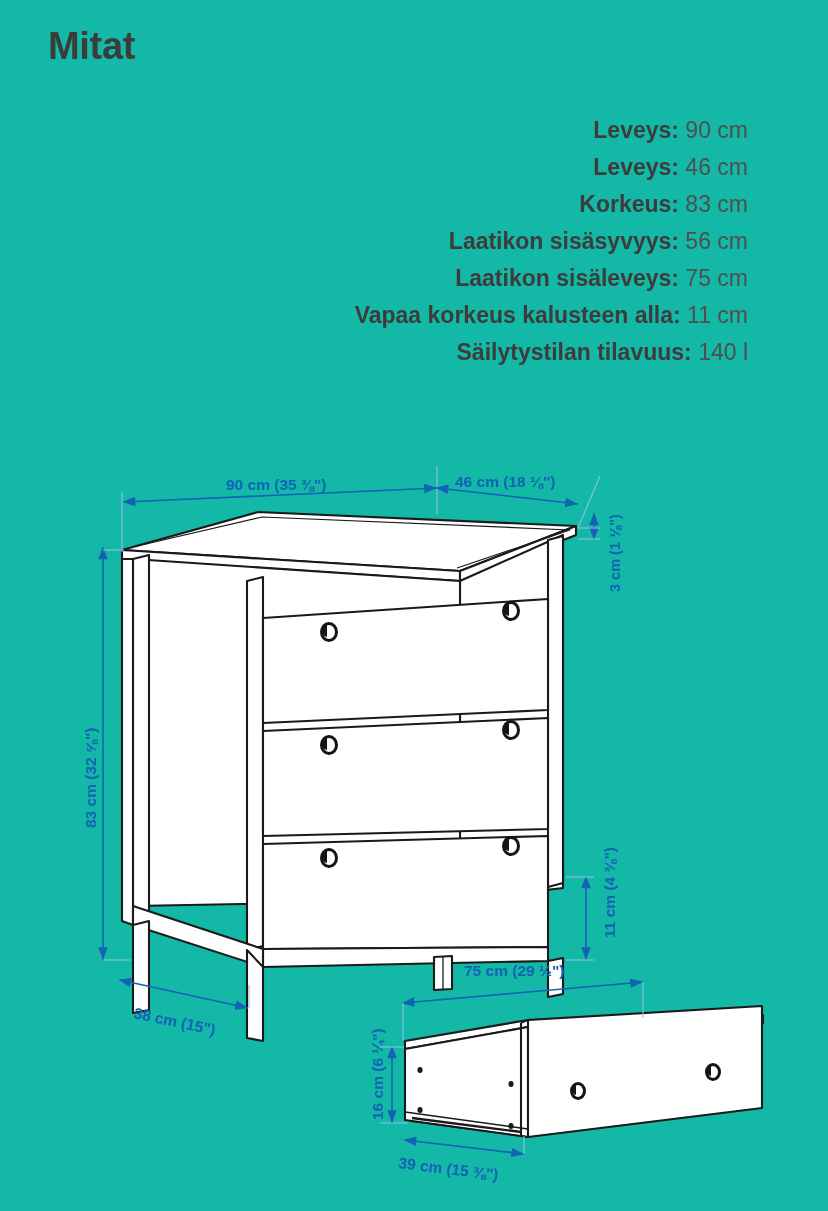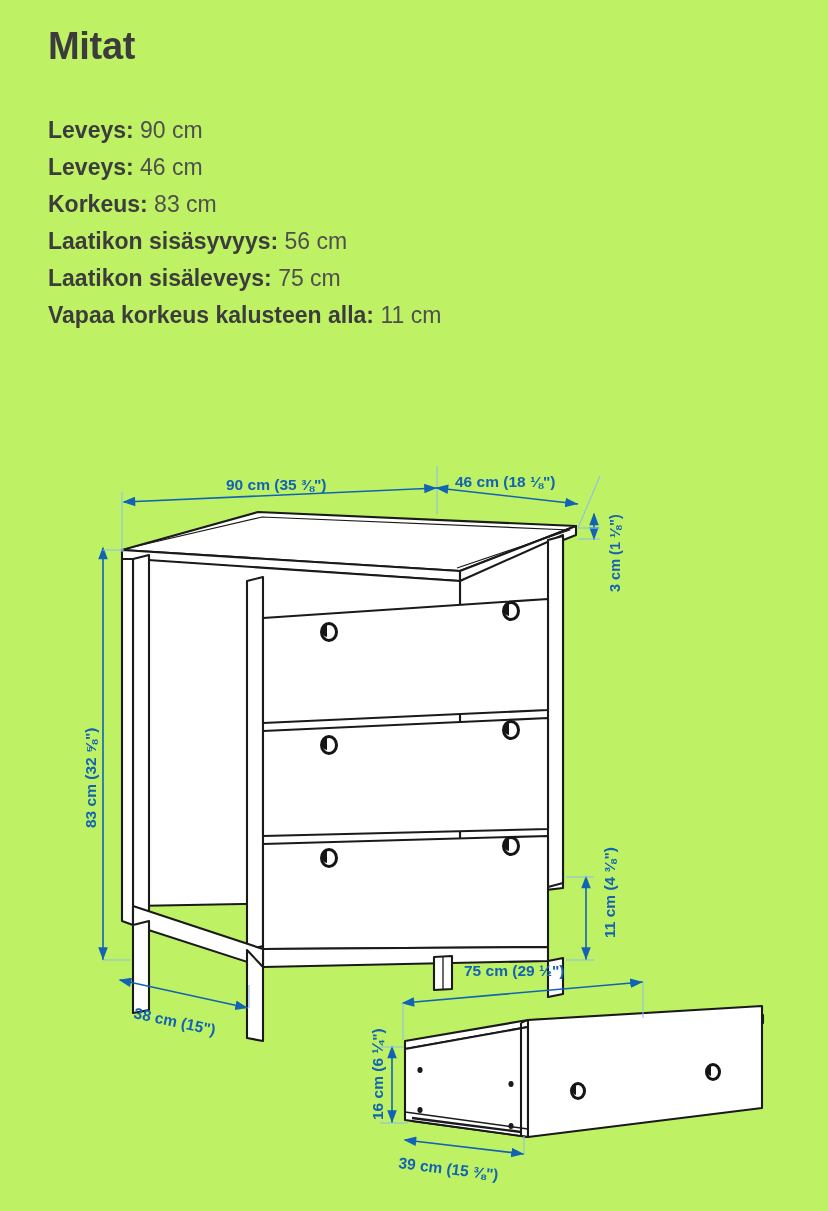--- a/index.html
+++ b/index.html
@@ -11,21 +11,21 @@
     width: 828px;
     height: 1211px;
     position: relative;
     overflow: hidden;
     font-family: "Liberation Sans", sans-serif;
     -webkit-font-smoothing: antialiased;
   }
   .page {
     position: absolute;
     inset: 0;
-    background: #bef264;
+    background: #14b8a6;
   }
   
   .title {
     position: absolute;
     left: 48px;
     top: 26px;
     font-size: 38px;
     font-weight: bold;
     color: #3c3c3c;
     letter-spacing: -0.3px;
@@ -36,20 +36,21 @@
     position: absolute;
     left: 48px;
     top: 112px;
     width: 700px;
   }
   .spec-row {
     font-size: 23px;
     color: #4a4a4a;
     line-height: 37px;
     white-space: nowrap;
+    text-align: right;
   }
   .spec-label {
     font-weight: bold;
     color: #3c3c3c;
   }
   .spec-value {
     font-weight: normal;
     color: #4f4f4f;
   }
   
@@ -100,20 +101,24 @@
       <span class="spec-label">Laatikon sisäsyvyys:</span>
       <span class="spec-value">56 cm</span>
     </div>
     <div class="spec-row">
       <span class="spec-label">Laatikon sisäleveys:</span>
       <span class="spec-value">75 cm</span>
     </div>
     <div class="spec-row">
       <span class="spec-label">Vapaa korkeus kalusteen alla:</span>
       <span class="spec-value">11 cm</span>
+    </div>
+    <div class="spec-row">
+      <span class="spec-label">Säilytystilan tilavuus:</span>
+      <span class="spec-value">140 l</span>
     </div>
   </div>
 
   <div class="drawing">
     <svg width="828" height="771" viewBox="0 0 828 771" xmlns="http://www.w3.org/2000/svg">
       <defs>
         <marker id="arrA" markerWidth="9" markerHeight="9" refX="8" refY="3" orient="auto">
           <path d="M0,0 L8,3 L0,6 z" fill="#1263b4"></path>
         </marker>
         <marker id="arrB" markerWidth="9" markerHeight="9" refX="1" refY="3" orient="auto">

